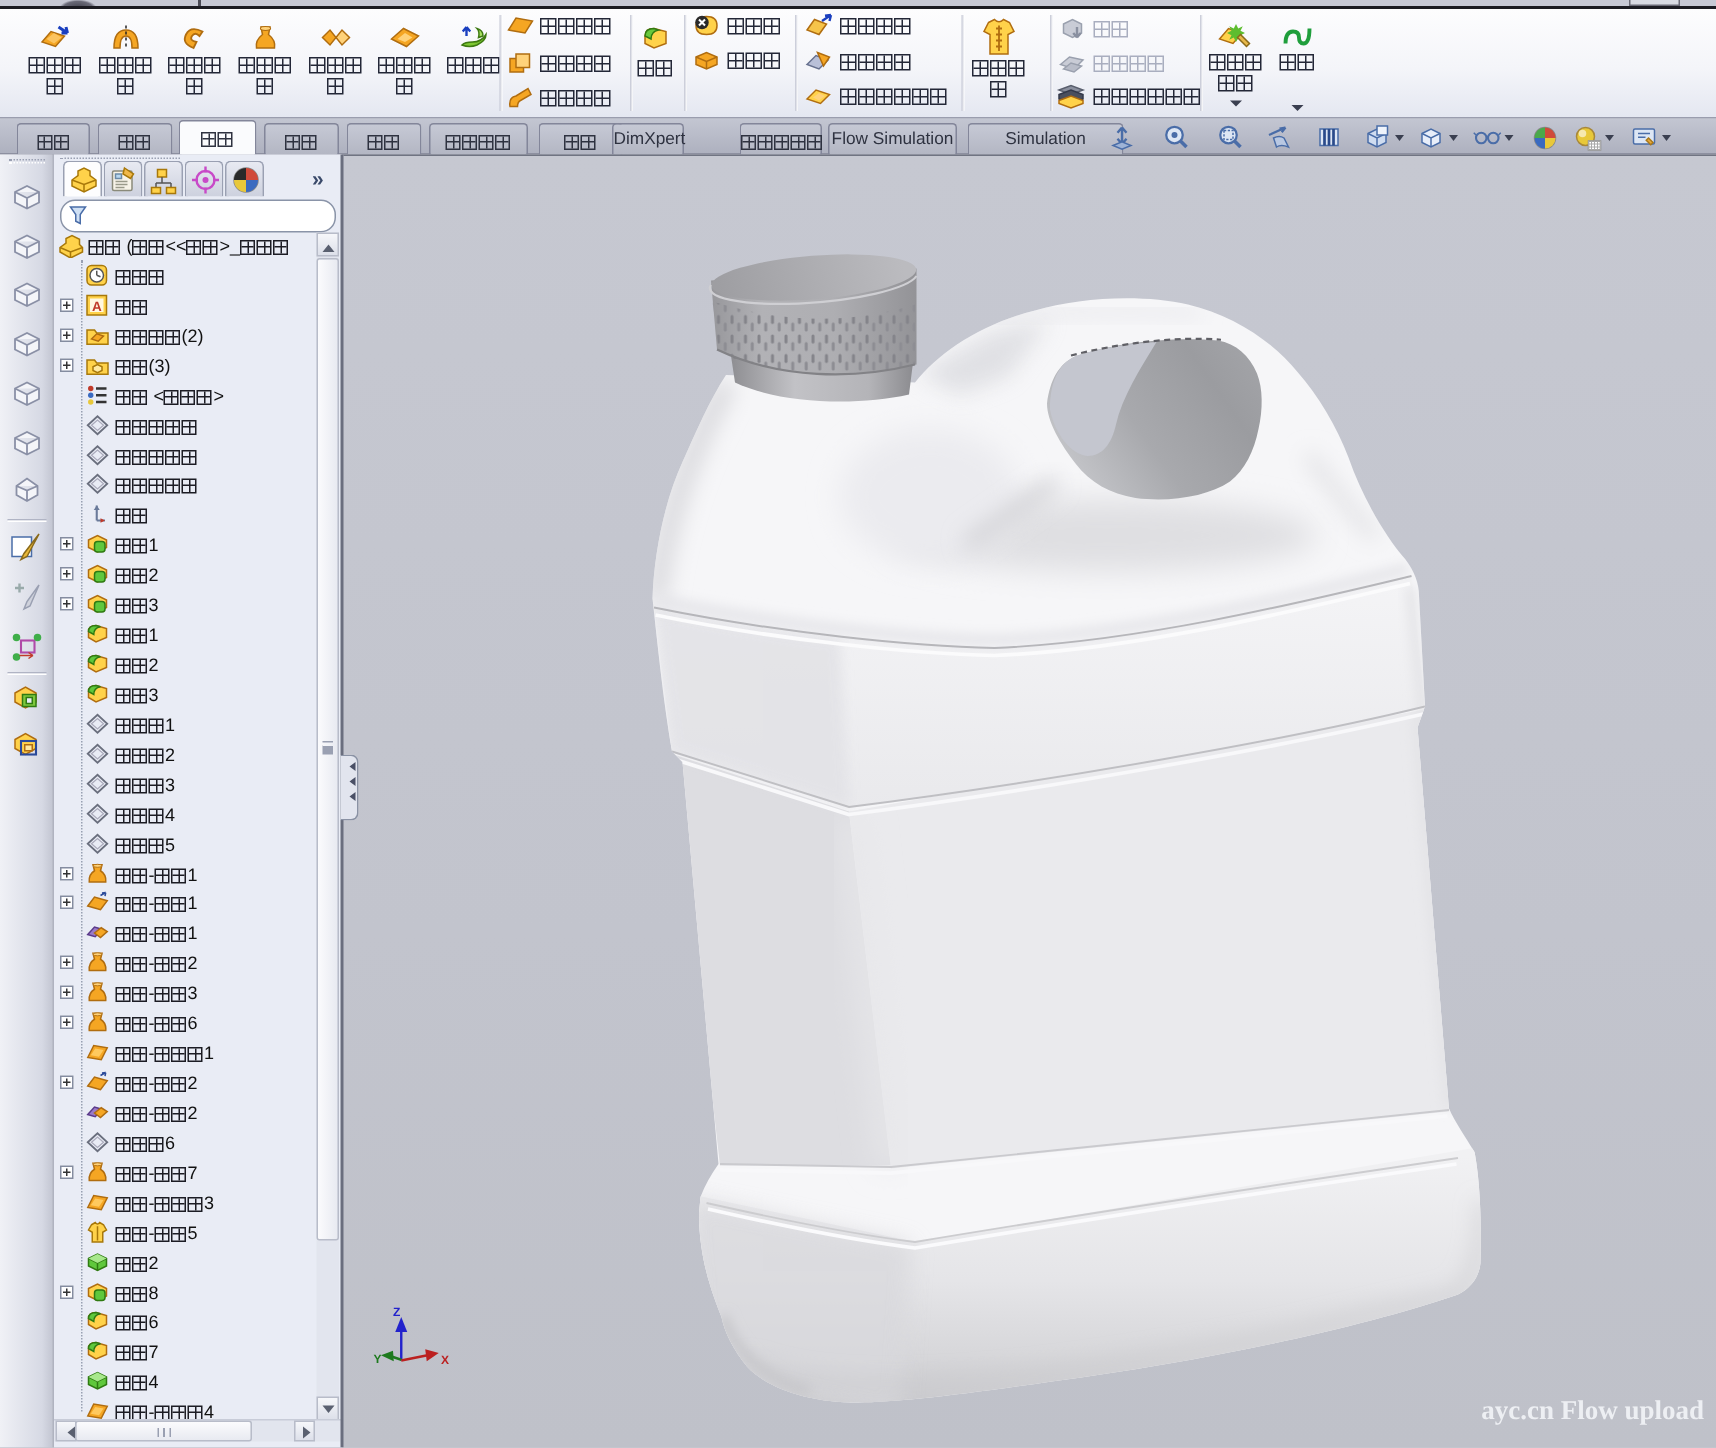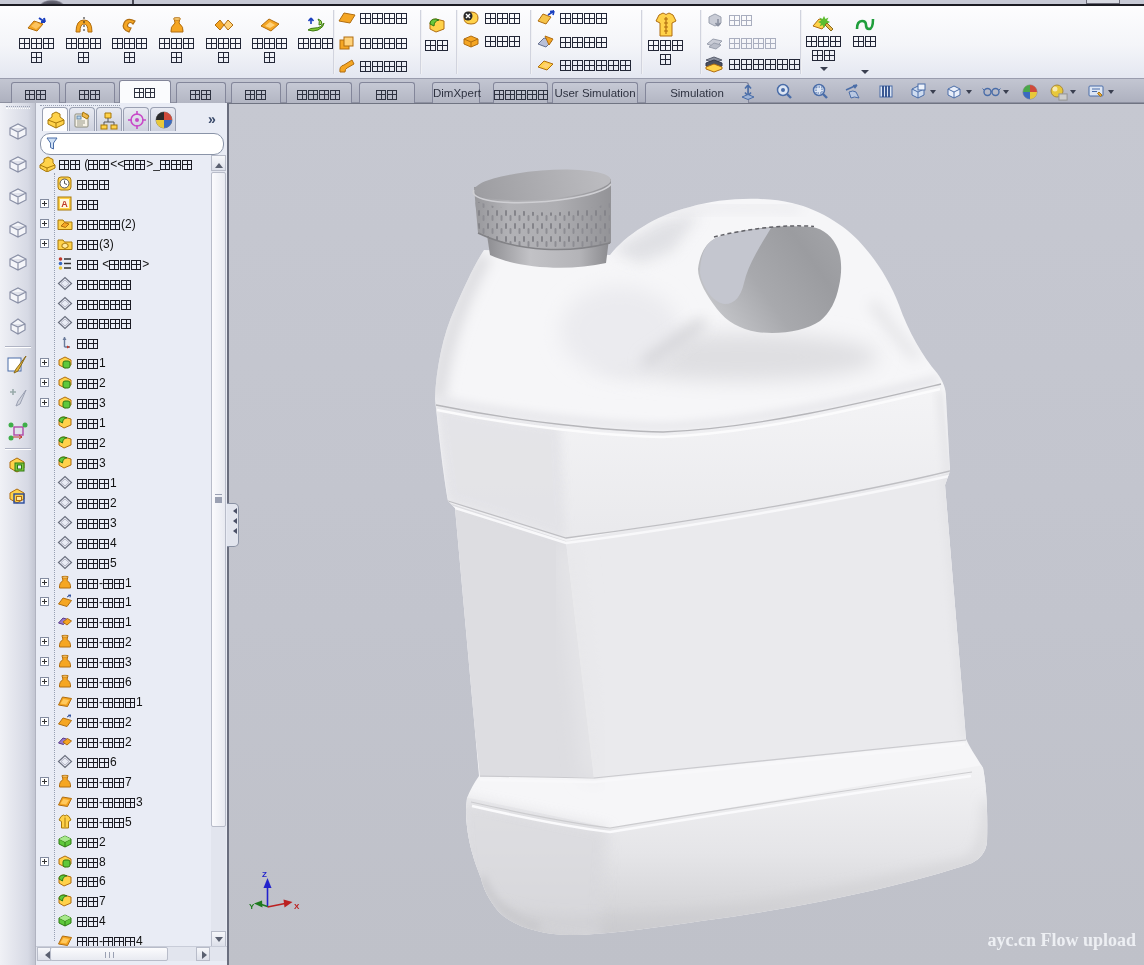--- a/index.html
+++ b/index.html
@@ -206,23 +206,23 @@
     </div>
 </div>
 <div id="tabrow">
 <div class="tab" style="left:11px;width:49px"><b class="ct"></b><b class="ct"></b></div>
 <div class="tab" style="left:65px;width:50px"><b class="ct"></b><b class="ct"></b></div>
 <div class="tab act" style="left:119px;width:52px"><b class="ct"></b><b class="ct"></b></div>
 <div class="tab" style="left:176px;width:50px"><b class="ct"></b><b class="ct"></b></div>
 <div class="tab" style="left:231px;width:50px"><b class="ct"></b><b class="ct"></b></div>
 <div class="tab" style="left:286px;width:66px"><b class="ct"></b><b class="ct"></b><b class="ct"></b><b class="ct"></b></div>
 <div class="tab" style="left:359px;width:56px"><b class="ct"></b><b class="ct"></b></div>
-<div class="tab" style="left:432px;width:48px;font-size:11.5px"><i>DimXpert</i></div>
+<div class="tab" style="left:408px;width:48px;font-size:11.5px"><i>DimXpert</i></div>
 <div class="tab" style="left:493px;width:55px"><b class="ct"></b><b class="ct"></b><b class="ct"></b><b class="ct"></b><b class="ct"></b></div>
-<div class="tab" style="left:552px;width:86px;font-size:11.5px"><i>User Simulation</i></div>
+<div class="tab" style="left:552px;width:86px;font-size:11.5px"><i>Flow Simulation</i></div>
 <div class="tab" style="left:645px;width:104px;font-size:11.5px"><i>Simulation</i></div>
 <div class="abs" style="left:738px;top:3px"><svg width="20" height="19" viewBox="0 0 20 19" style="">
         <path d="M10 3 L10 14 m0 -11 l-3 3.5 m3 -3.5 l3 3.5 m-3 7.5 l-3 -3.5 m3 3.5 l3 -3.5" stroke="#4a6da8" stroke-width="1.6" fill="none"></path>
         <path d="M4 15 L10 12.5 L16 15 L10 17.5 Z" fill="#9eb3d6" stroke="#4a6da8"></path>
       </svg></div>
 <div class="abs" style="left:774px;top:3px"><svg width="20" height="19" viewBox="0 0 20 19" style="">
         <circle cx="9" cy="8" r="5.5" fill="#dde6f4" stroke="#4a6da8" stroke-width="1.5"></circle>
         <circle cx="9" cy="8" r="2" fill="#4a6da8"></circle>
         <path d="M13 12 L17 16" stroke="#4a6da8" stroke-width="2.4"></path>
       </svg></div>

